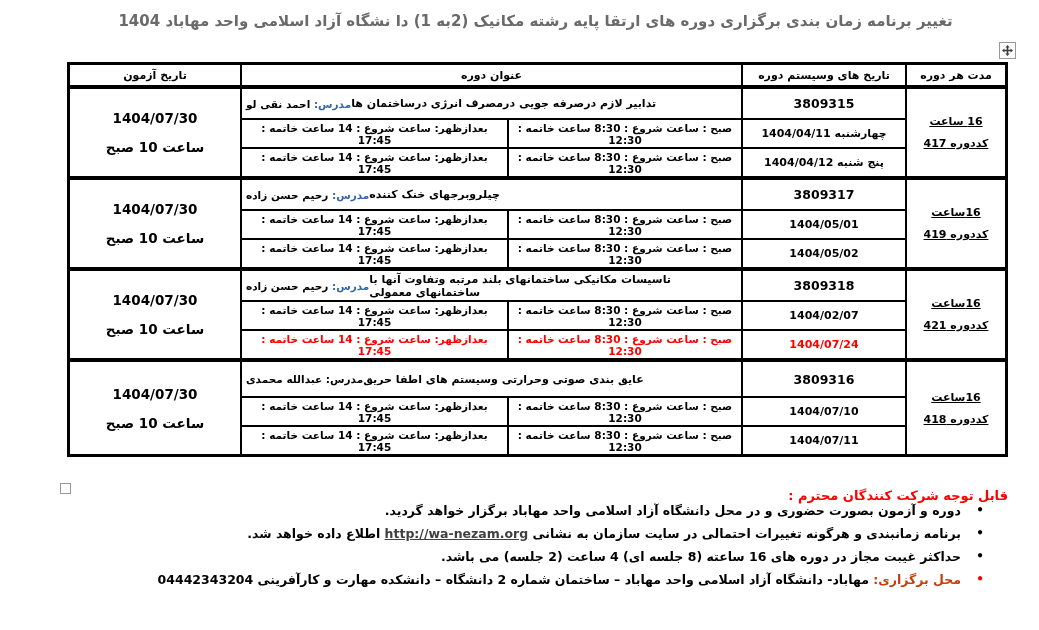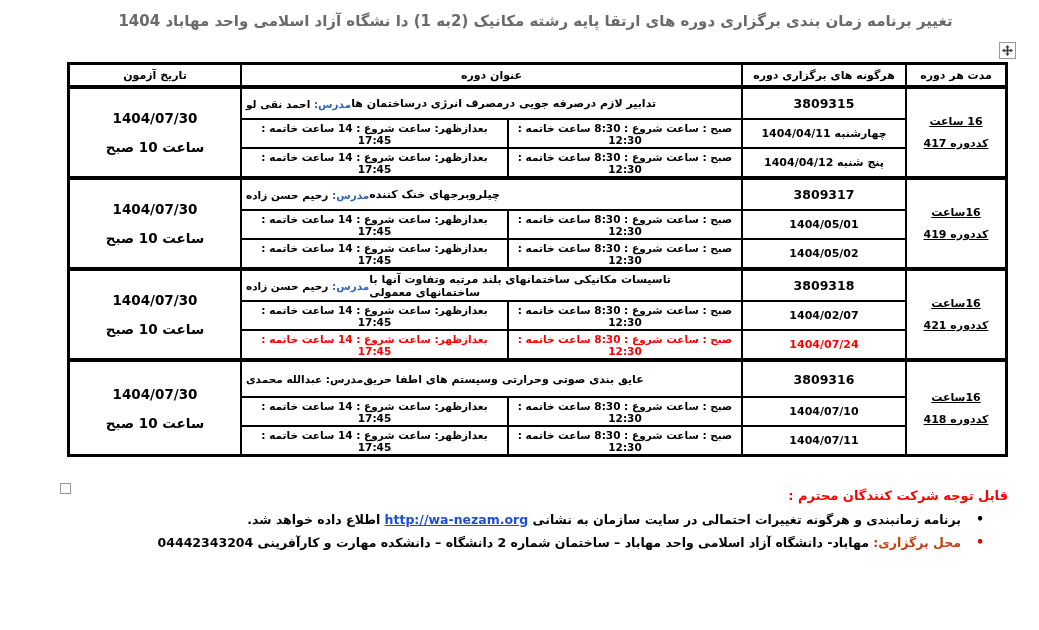--- a/index.html
+++ b/index.html
@@ -41,25 +41,25 @@
   .ctitle{flex:1;text-align:left;font-size:11px;}
   .instr{font-size:10.5px;white-space:nowrap;}
   .ilabel{color:#3465b0;}
   .ilabel.black{color:#000;}
   tr.redrow td{color:#ff0000;}
   
   .notes{
     position:absolute;top:488px;right:31px;width:860px;direction:rtl;
     text-align:right;font-weight:bold;color:#000;
   }
-  .notes-heading{color:#ff0000;font-size:13px;margin-bottom:9px;}
+  .notes-heading{color:#ff0000;font-size:13px;}
   .note-item{position:relative;padding-right:47px;font-size:12.5px;margin-bottom:8px;line-height:15px;}
   .note-bullet{position:absolute;right:24px;top:0;font-size:12px;color:#000;}
   .note-bullet.red{color:#ff0000;}
-  .site-link{color:#1d4ed8;text-decoration:underline;direction:ltr;unicode-bidi:embed;cursor:pointer;}
+  .site-link{color:#404040;text-decoration:underline;direction:ltr;unicode-bidi:embed;cursor:pointer;}
   .venue-label{color:#c2410c;}
   
   .move-handle{
     position:absolute;left:999px;top:42px;width:17px;height:17px;
     border:1px solid #999;background:#fbfbfb;display:flex;align-items:center;justify-content:center;
     box-sizing:border-box;cursor:move;
   }
   .resize-handle{
     position:absolute;left:60px;top:483px;width:9px;height:9px;
     border:1px solid #999;background:#fff;box-sizing:content-box;cursor:nwse-resize;
@@ -84,21 +84,21 @@
     <colgroup>
         <col style="width:100px">
         <col style="width:164px">
         <col style="width:234px">
         <col style="width:267px">
         <col style="width:172px">
       </colgroup>
     <tbody>
         <tr>
       <td>مدت هر دوره</td>
-      <td>هرگونه های برگزاری دوره</td>
+      <td>تاریخ های وسیستم دوره</td>
       <td colspan="2">عنوان دوره</td>
       <td>تاریخ آزمون</td>
     </tr>
   </tbody>
     </table>
 
   <table class="tblock">
     <colgroup>
         <col style="width:100px">
         <col style="width:164px">
@@ -255,28 +255,30 @@
     </table>
 </div>
 
 <div class="resize-handle"></div>
 
 <div class="notes">
   <div class="notes-heading">قابل توجه شرکت کنندگان محترم :</div>
 
   <div class="note-item">
     <span class="note-bullet">•</span>
+    <span>دوره و آزمون بصورت حضوری و در محل دانشگاه آزاد اسلامی واحد مهاباد برگزار خواهد گردید.</span>
   </div>
 
   <div class="note-item">
     <span class="note-bullet">•</span>
     <span>برنامه زمانبندی و هرگونه تغییرات احتمالی در سایت سازمان به نشانی </span><a class="site-link">http://wa-nezam.org</a><span> اطلاع داده خواهد شد.</span>
   </div>
 
   <div class="note-item">
     <span class="note-bullet">•</span>
+    <span>حداکثر غیبت مجاز در دوره های 16 ساعته (8 جلسه ای) 4 ساعت (2 جلسه) می باشد.</span>
   </div>
 
   <div class="note-item">
     <span class="note-bullet red">•</span>
     <span class="venue-label">محل برگزاری:</span><span> مهاباد- دانشگاه آزاد اسلامی واحد مهاباد – ساختمان شماره 2 دانشگاه – دانشکده مهارت و کارآفرینی 04442343204</span>
   </div>
 </div>
 
 </body></html>

